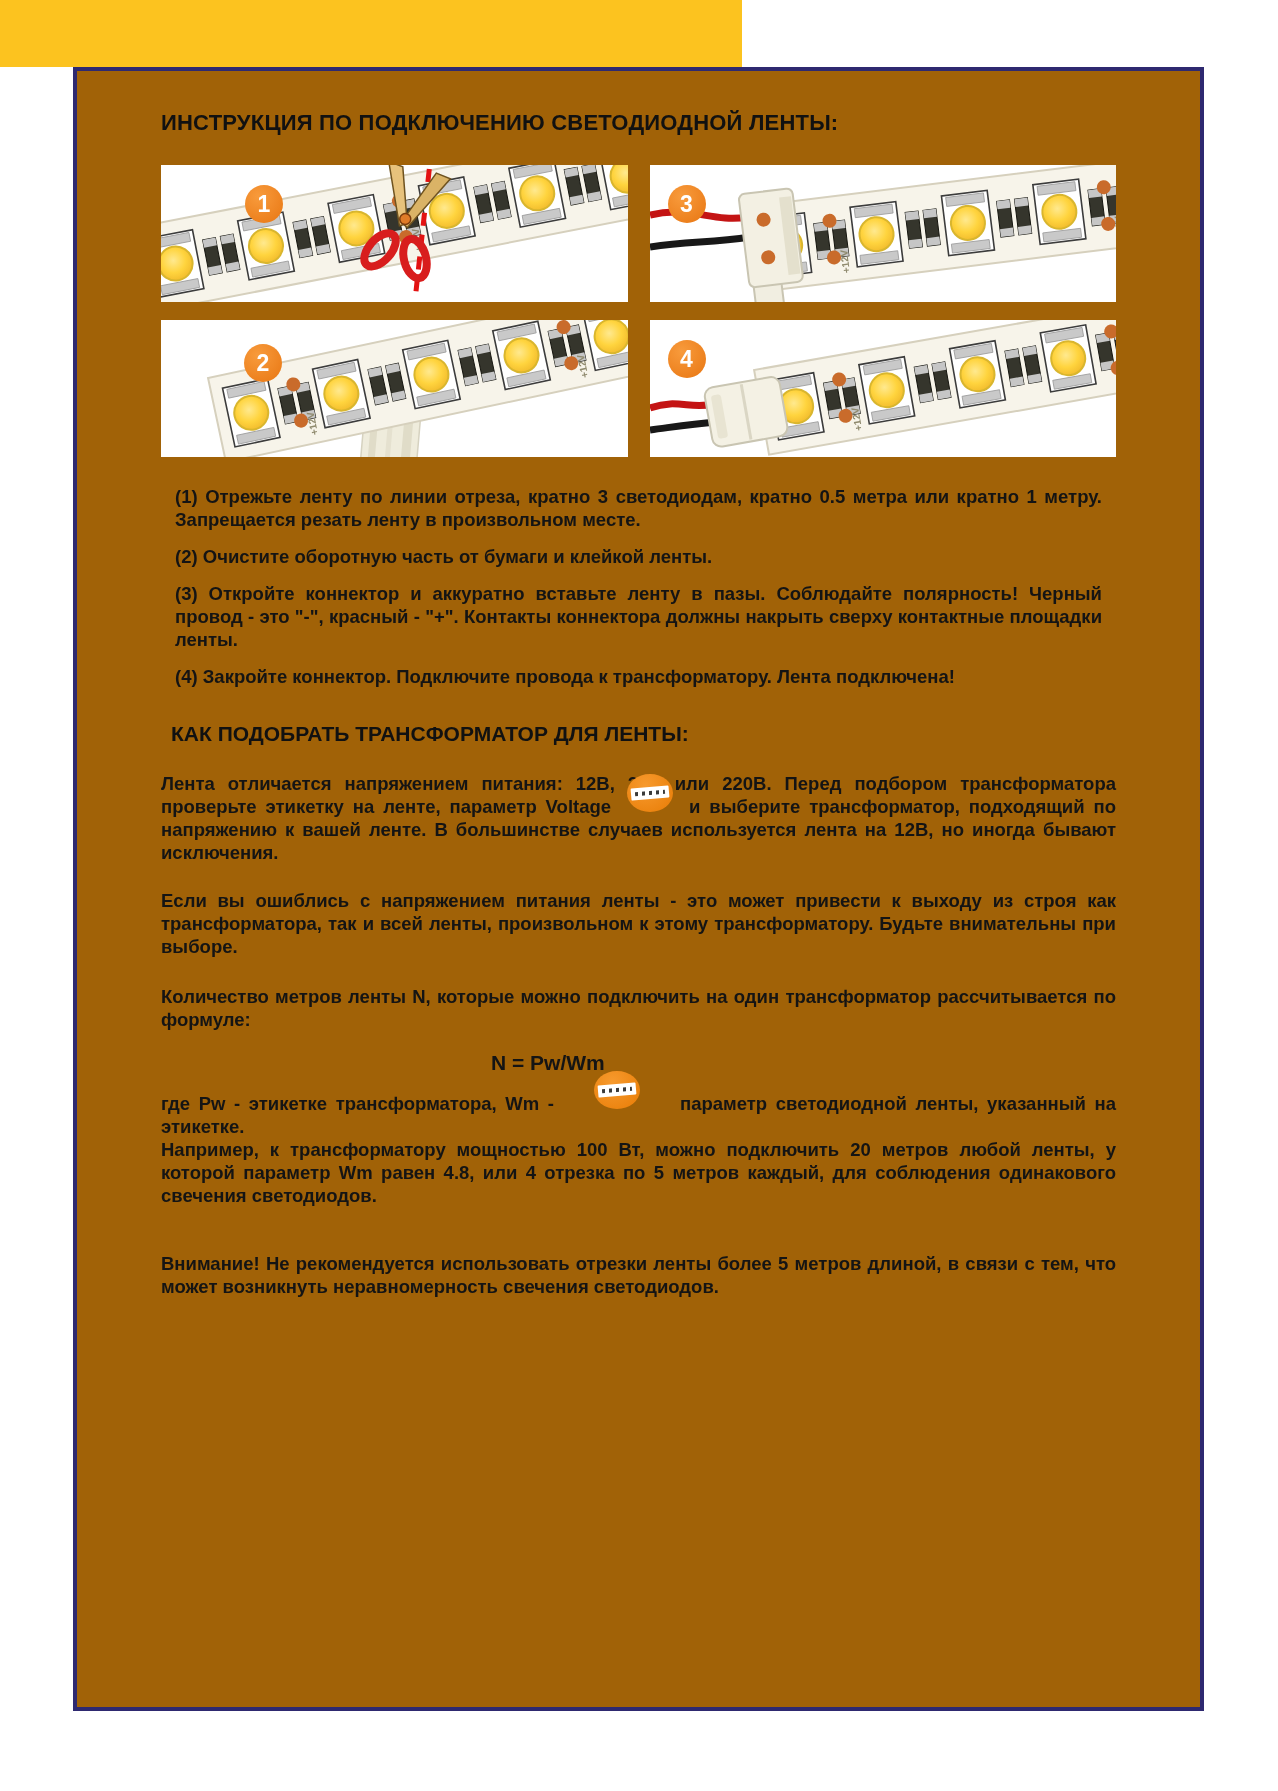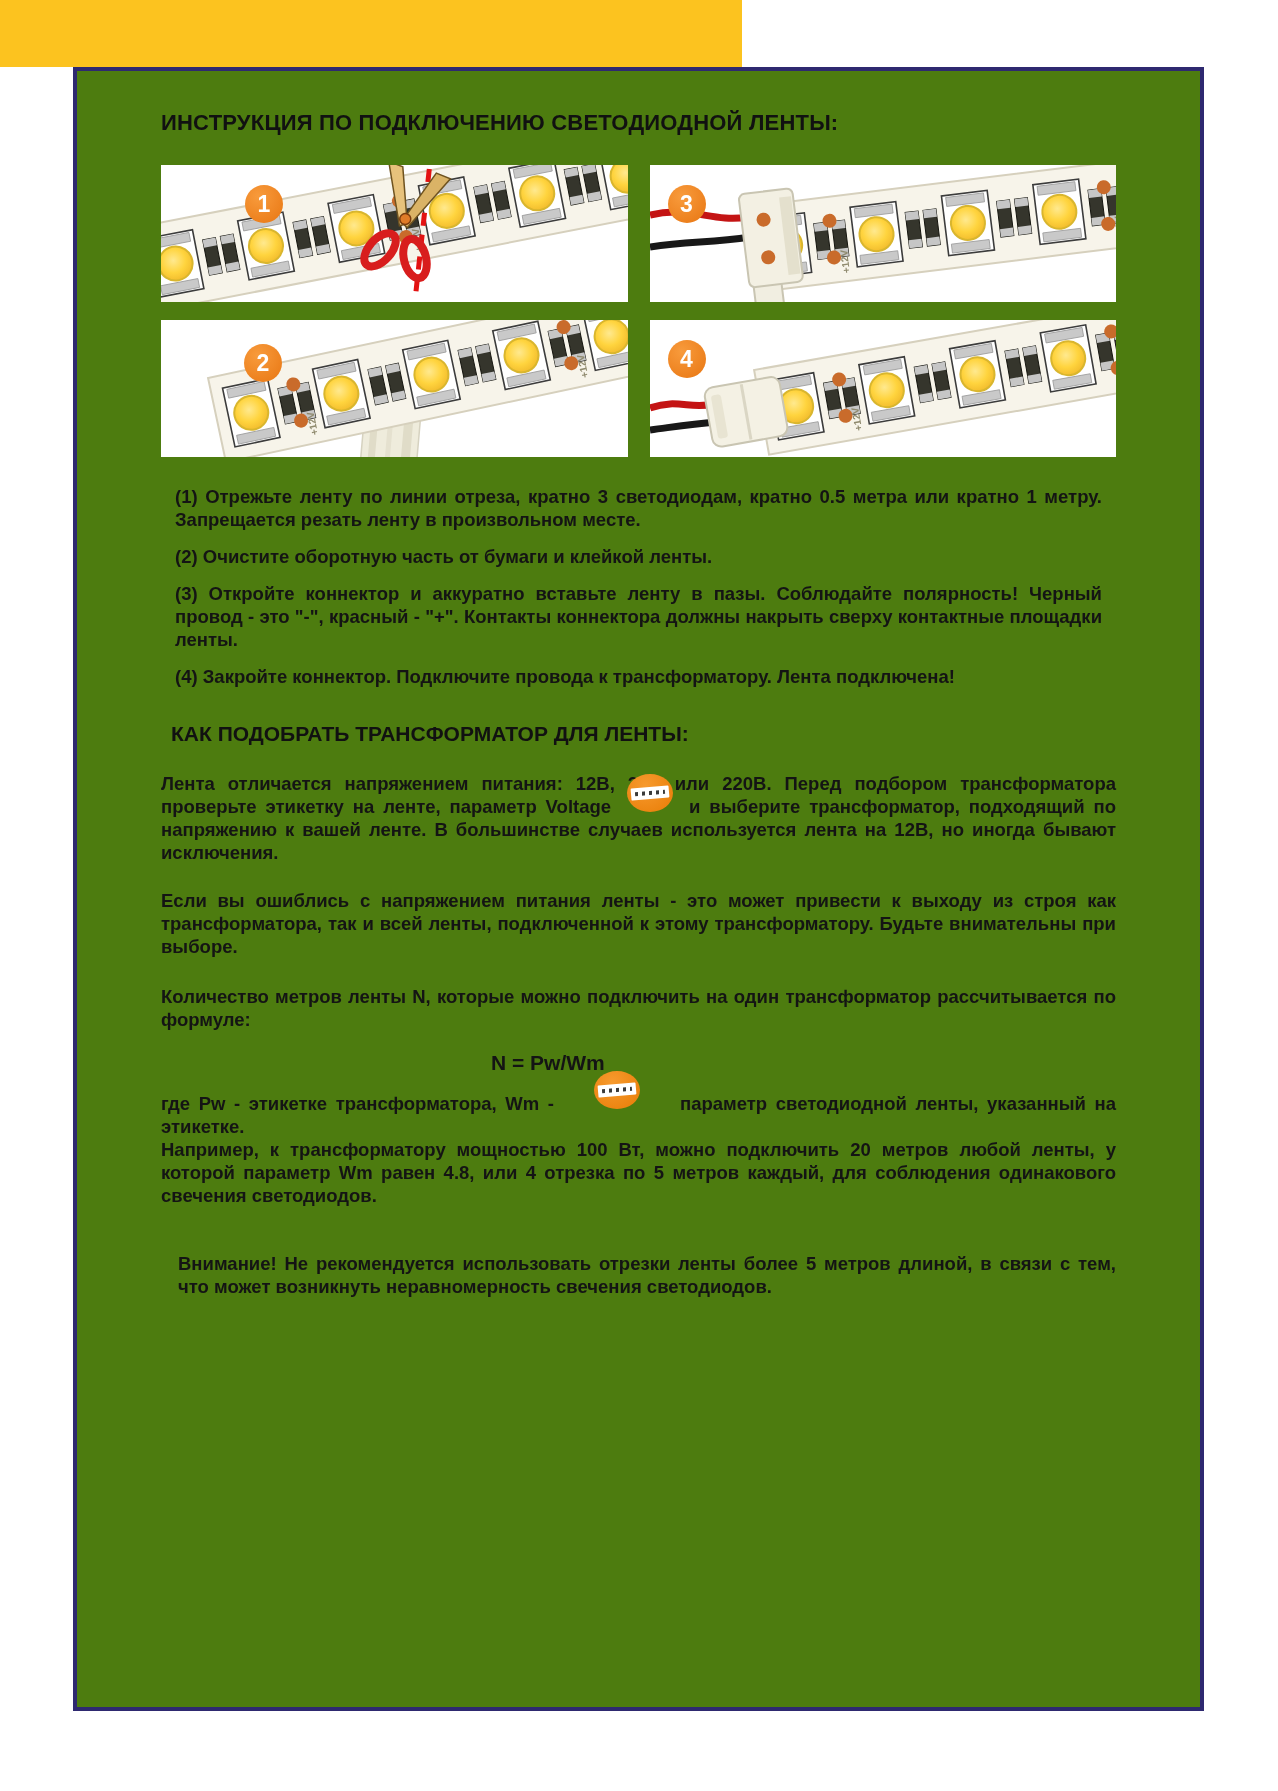--- a/index.html
+++ b/index.html
@@ -4,21 +4,21 @@
 <style>
   html,body{margin:0;padding:0;}
   body{
     width:1278px;height:1791px;background:#ffffff;
     font-family:"Liberation Sans","DejaVu Sans",sans-serif;
     position:relative;overflow:hidden;
   }
   .bleed-top{position:absolute;left:0;top:0;width:742px;height:67px;background:#fcc31f;}
   .sheet{
     position:absolute;left:73px;top:67px;width:1131px;height:1644px;
-    background:#4d7c0f;border:4px solid #2e2970;box-sizing:border-box;
+    background:#a16207;border:4px solid #2e2970;box-sizing:border-box;
   }
   .content{position:relative;padding:40px 84px 0 84px;color:#121212;}
   h1.title{
     margin:0;font-size:22px;line-height:24px;font-weight:bold;color:#111;
     letter-spacing:0.2px;
   }
   .photo-grid{
     margin-top:30px;display:grid;grid-template-columns:1fr 1fr;
     grid-column-gap:22px;grid-row-gap:18px;
   }
@@ -33,21 +33,21 @@
   .instructions p{margin:14px;}
   p.body, .instructions p{
     font-size:18.5px;line-height:23px;font-weight:bold;text-align:justify;color:#141414;
   }
   h2.subtitle{
     margin:35px 0 0 10px;font-size:21px;line-height:22px;font-weight:bold;color:#111;
   }
   .mt27{margin:27px 0 0 0;}
   .mt25{margin:25px 0 0 0;}
   .mt18{margin:18px 0 0 0;}
-  .mt45{margin:45px 0 0 17px;}
+  .mt45{margin:45px 0 0 0;}
   p.formula{
     margin:20px 0 0 0;padding-left:330px;font-size:21px;line-height:23px;
     font-weight:bold;color:#141414;text-align:left;
   }
   
   .tag-icon{
     display:inline-block;width:46px;height:14px;position:relative;vertical-align:baseline;
     margin:0 16px;
   }
   .tag-icon.wide{margin:0 40px;}
@@ -629,21 +629,21 @@
       <p>(3) Откройте коннектор и аккуратно вставьте ленту в пазы. Соблюдайте полярность! Черный провод - это "-", красный - "+". Контакты коннектора должны накрыть сверху контактные площадки ленты.</p>
       <p>(4) Закройте коннектор. Подключите провода к трансформатору. Лента подключена!</p>
     </section>
 
     <h2 class="subtitle">КАК ПОДОБРАТЬ ТРАНСФОРМАТОР ДЛЯ ЛЕНТЫ:</h2>
 
     <p class="body mt27"><span>Лента отличается напряжением питания: 12В, 24В или 220В. Перед подбором трансформатора проверьте этикетку на ленте, параметр Voltage</span><span class="tag-icon"><i class="tag-art">
             <b class="tag-strip"></b>
           </i></span><span>и выберите трансформатор, подходящий по напряжению к вашей ленте. В большинстве случаев используется лента на 12В, но иногда бывают исключения.</span></p>
 
-    <p class="body mt25">Если вы ошиблись с напряжением питания ленты - это может привести к выходу из строя как трансформатора, так и всей ленты, подключенной к этому трансформатору. Будьте внимательны при выборе.</p>
+    <p class="body mt25">Если вы ошиблись с напряжением питания ленты - это может привести к выходу из строя как трансформатора, так и всей ленты, произвольном к этому трансформатору. Будьте внимательны при выборе.</p>
 
     <p class="body mt27">Количество метров ленты N, которые можно подключить на один трансформатор рассчитывается по формуле:</p>
 
     <p class="formula">N = Pw/Wm</p>
 
     <p class="body mt18"><span>где Pw - этикетке трансформатора, Wm -</span><span class="tag-icon wide"><i class="tag-art">
             <b class="tag-strip"></b>
           </i></span><span>параметр светодиодной ленты, указанный на этикетке.</span><br>
       <span>Например, к трансформатору мощностью 100 Вт, можно подключить 20 метров любой ленты, у которой параметр Wm равен 4.8, или 4 отрезка по 5 метров каждый, для соблюдения одинакового свечения светодиодов.</span></p>
 

